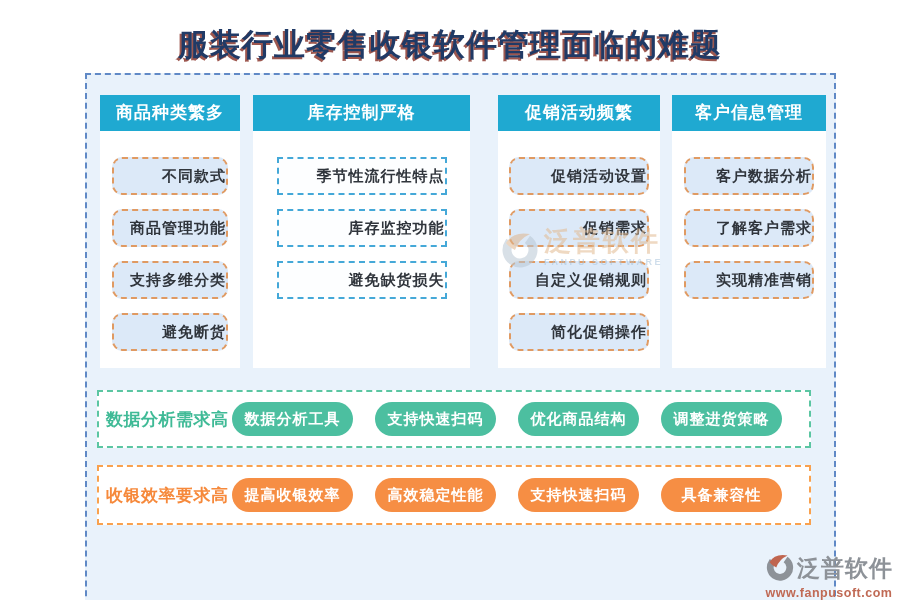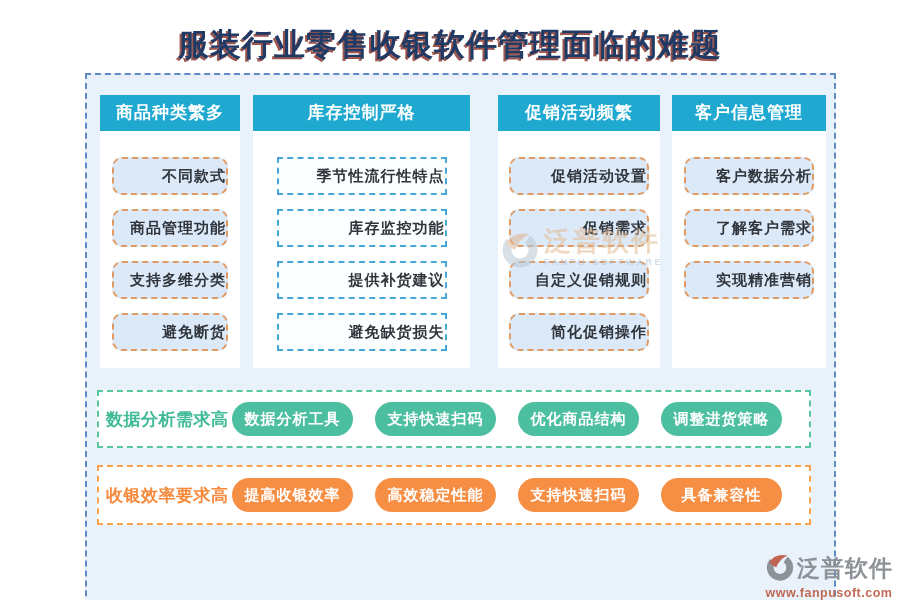--- a/index.html
+++ b/index.html
@@ -80,21 +80,20 @@
       <div class="item rounded">支持多维分类</div>
       <div class="item rounded">避免断货</div>
     </div>
   </div>
 
   <div class="col col2">
     <div class="col-header">库存控制严格</div>
     <div class="items">
       <div class="item square">季节性流行性特点</div>
       <div class="item square">库存监控功能</div>
-      <div class="item square">提供补货建议</div>
       <div class="item square">避免缺货损失</div>
     </div>
   </div>
 
   <div class="col col3">
     <div class="col-header">促销活动频繁</div>
     <div class="items">
       <div class="item rounded">促销活动设置</div>
       <div class="item rounded">促销需求</div>
       <div class="item rounded">自定义促销规则</div>

